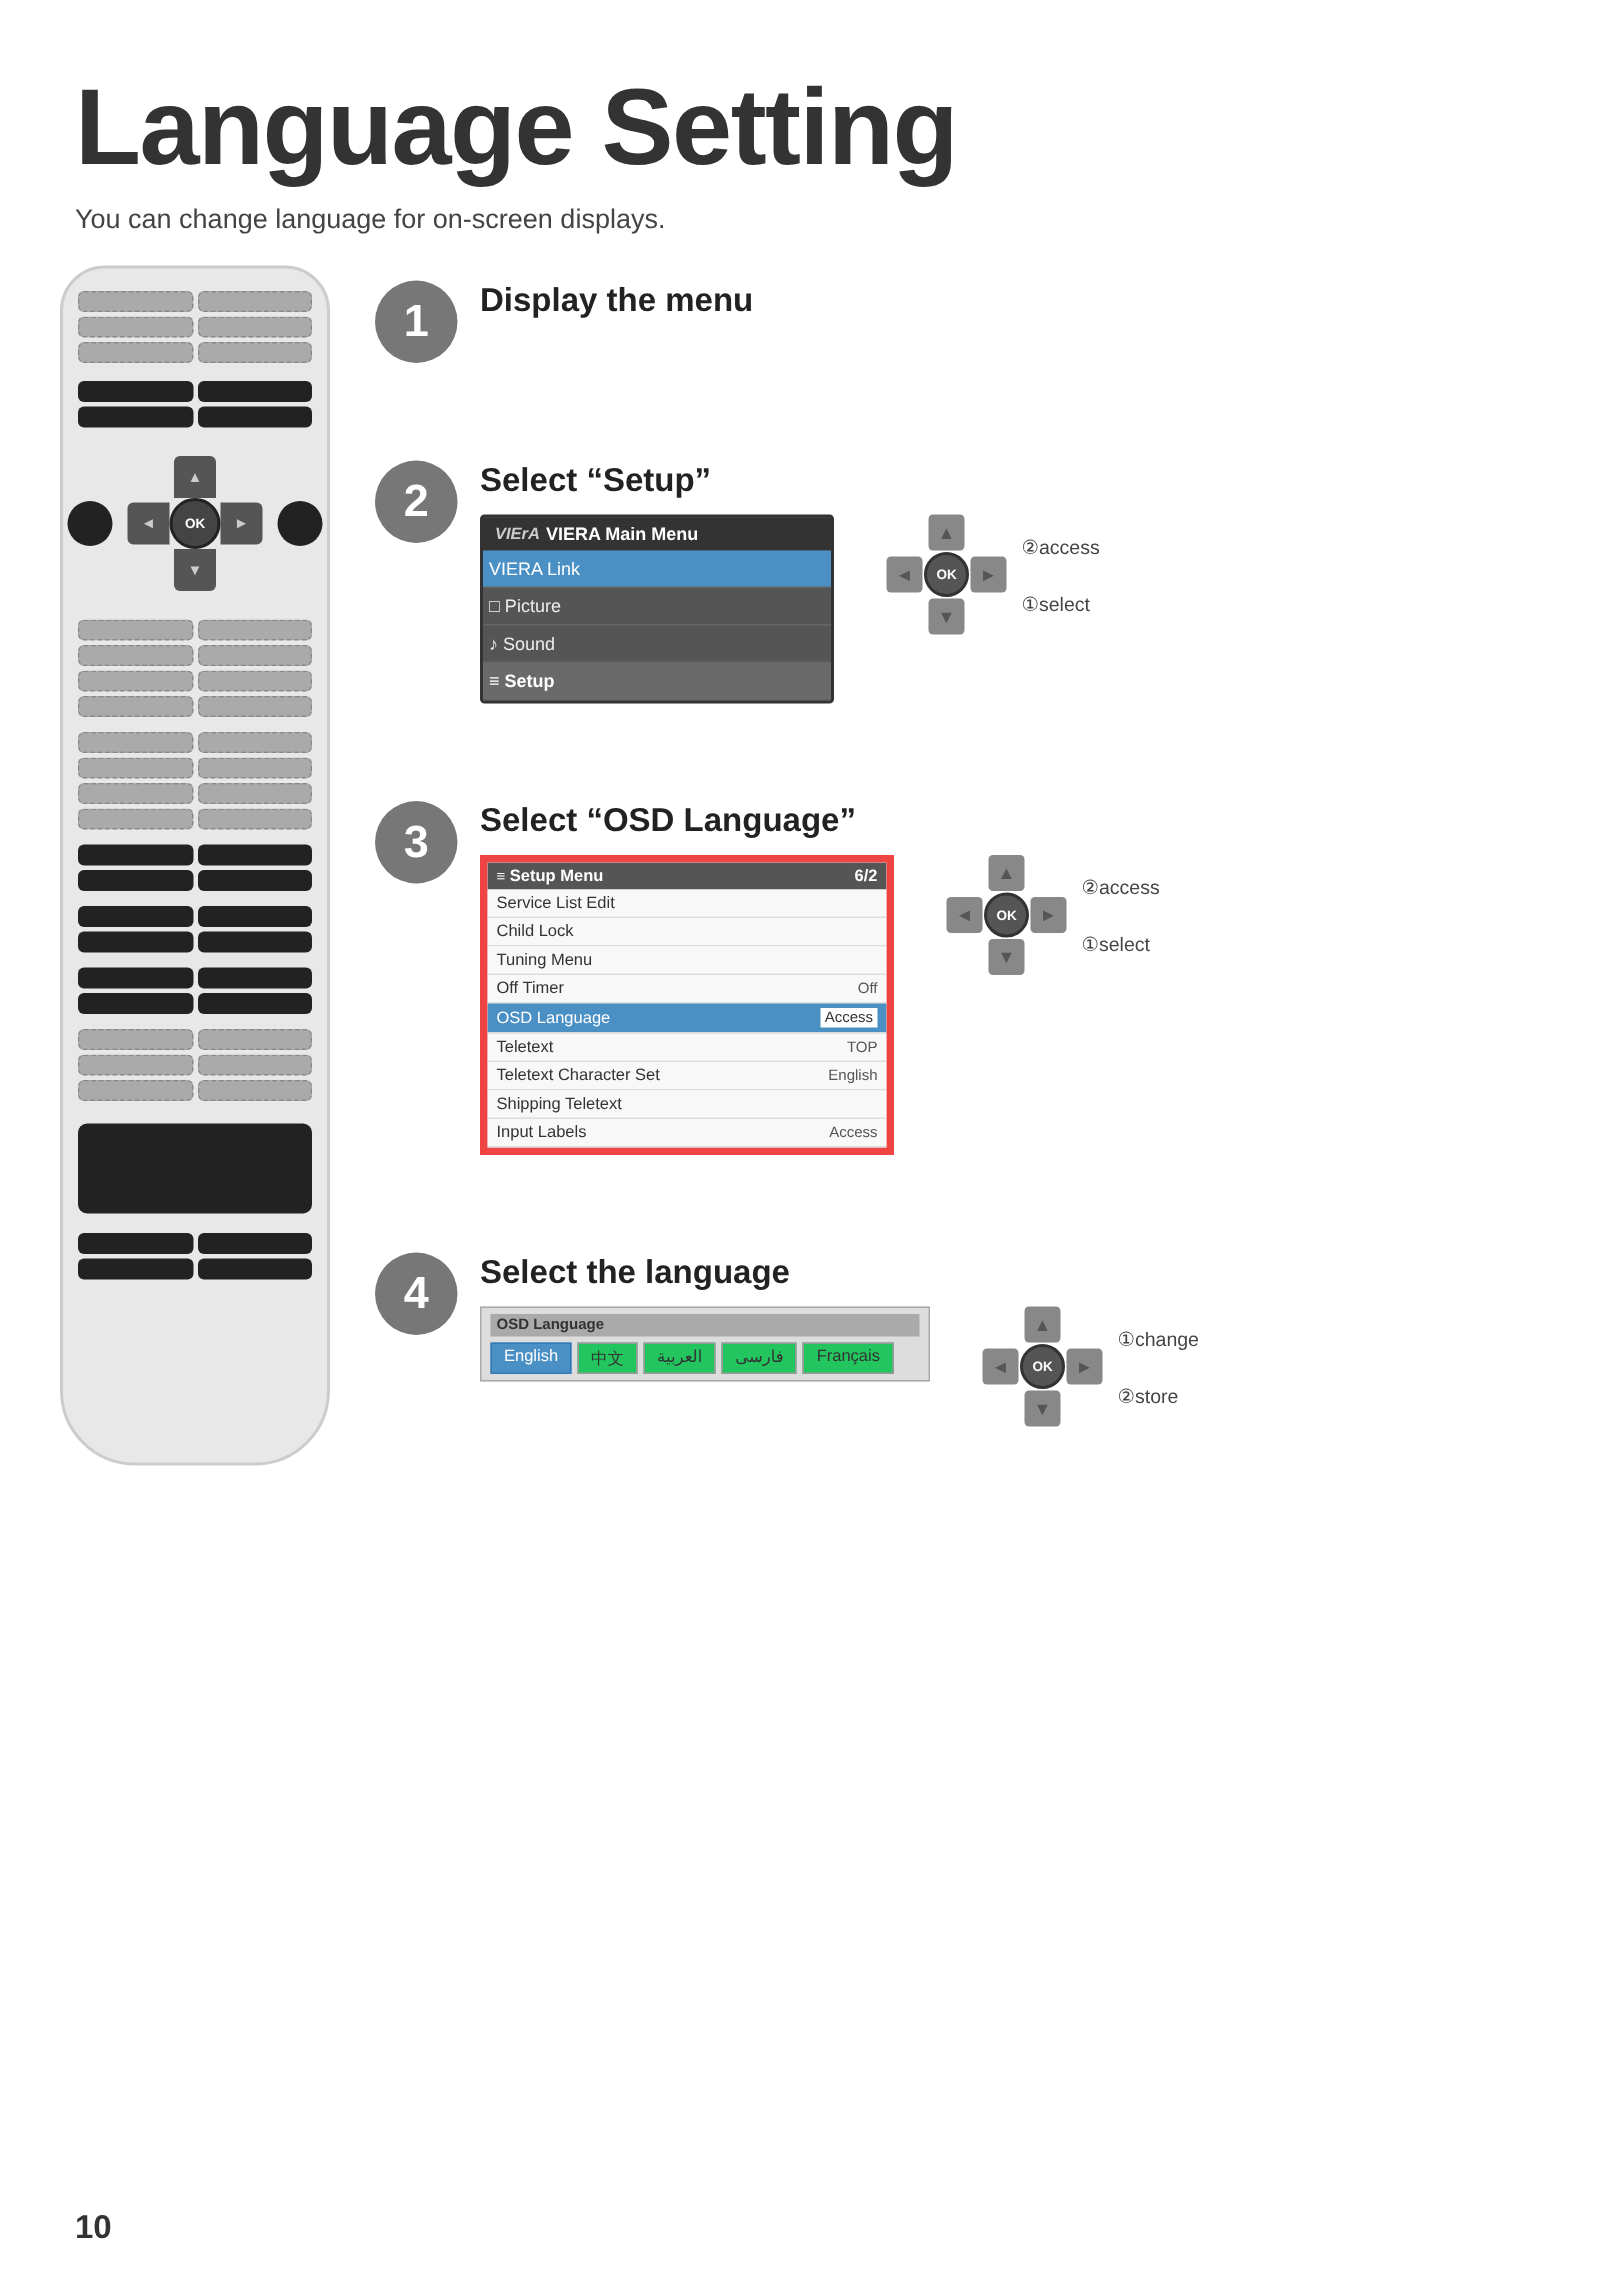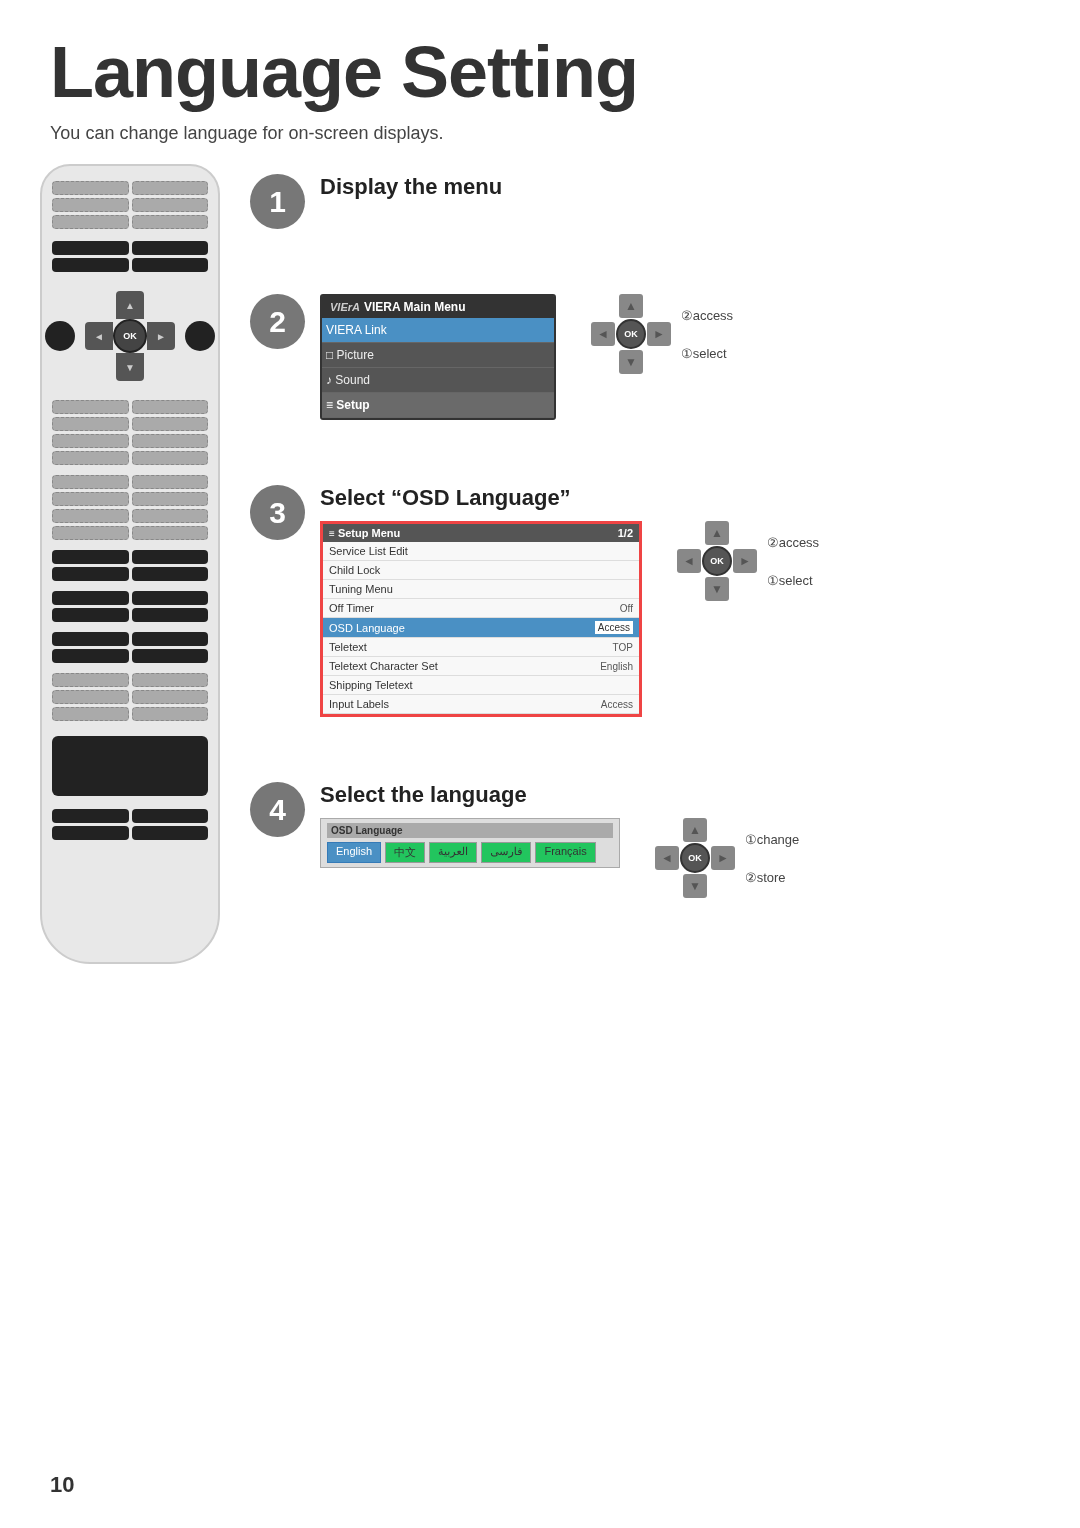--- a/index.html
+++ b/index.html
@@ -10,21 +10,21 @@
       font-family: Arial, sans-serif;
       position: relative;
       overflow-x: hidden;
     }
 
     
     .page-title {
       font-size: 72px;
       font-weight: 900;
       color: #333;
-      padding: 31px 50px 10px 50px;
+      padding: 44px 50px 10px 50px;
       letter-spacing: -1px;
     }
 
     .page-subtitle {
       font-size: 18px;
       color: #444;
       padding: 0 44px 20px 50px;
     }
 
     
@@ -272,22 +272,22 @@
       left: 0; top: 50%; transform: translateY(-50%);
     }
     .ok-arm.right {
       width: 24px; height: 24px;
       right: 0; top: 50%; transform: translateY(-50%);
     }
 
     
     .setup-menu {
       background: #f0f0f0;
-      border: 3px solid #ef4444;
-      width: 322px;
+      border: 5px solid #ef4444;
+      width: 276px;
       overflow: hidden;
     }
 
     .setup-menu-header {
       background: #555;
       color: #fff;
       font-size: 11px;
       font-weight: bold;
       padding: 3px 6px;
       display: flex;
@@ -528,20 +528,21 @@
     <div class="step-row">
       <div class="step-number-circle">1</div>
       <div class="step-info">
         <div class="step-info-title">Display the menu</div>
       </div>
     </div>
 
     <div class="step-row">
       <div class="step-number-circle">2</div>
       <div class="step-info">
+        <div class="step-info-title">Select “Setup”</div>
         <div class="step-content-row">
 
           <div class="viera-menu">
             <div class="viera-menu-header">
               <span class="viera-logo">VIErA</span>
               <span>VIERA Main Menu</span>
             </div>
             <div class="viera-menu-item highlighted">VIERA Link</div>
             <div class="viera-menu-item">□ Picture</div>
             <div class="viera-menu-item">♪ Sound</div>
@@ -570,21 +571,21 @@
       <div class="step-info">
         <div class="step-info-title">Select “OSD Language”</div>
         <div class="step-content-row">
 
           <div class="setup-menu">
             <div class="setup-menu-header">
               <span>
                 <span style="font-size:10px;">≡</span>
                 <span>Setup Menu</span>
               </span>
-              <span>1/2</span>
+              <span>6/2</span>
             </div>
 
             <div class="setup-menu-row">
               <span>Service List Edit</span>
               <span class="row-value"></span>
             </div>
             <div class="setup-menu-row">
               <span>Child Lock</span>
               <span class="row-value"></span>
             </div>

